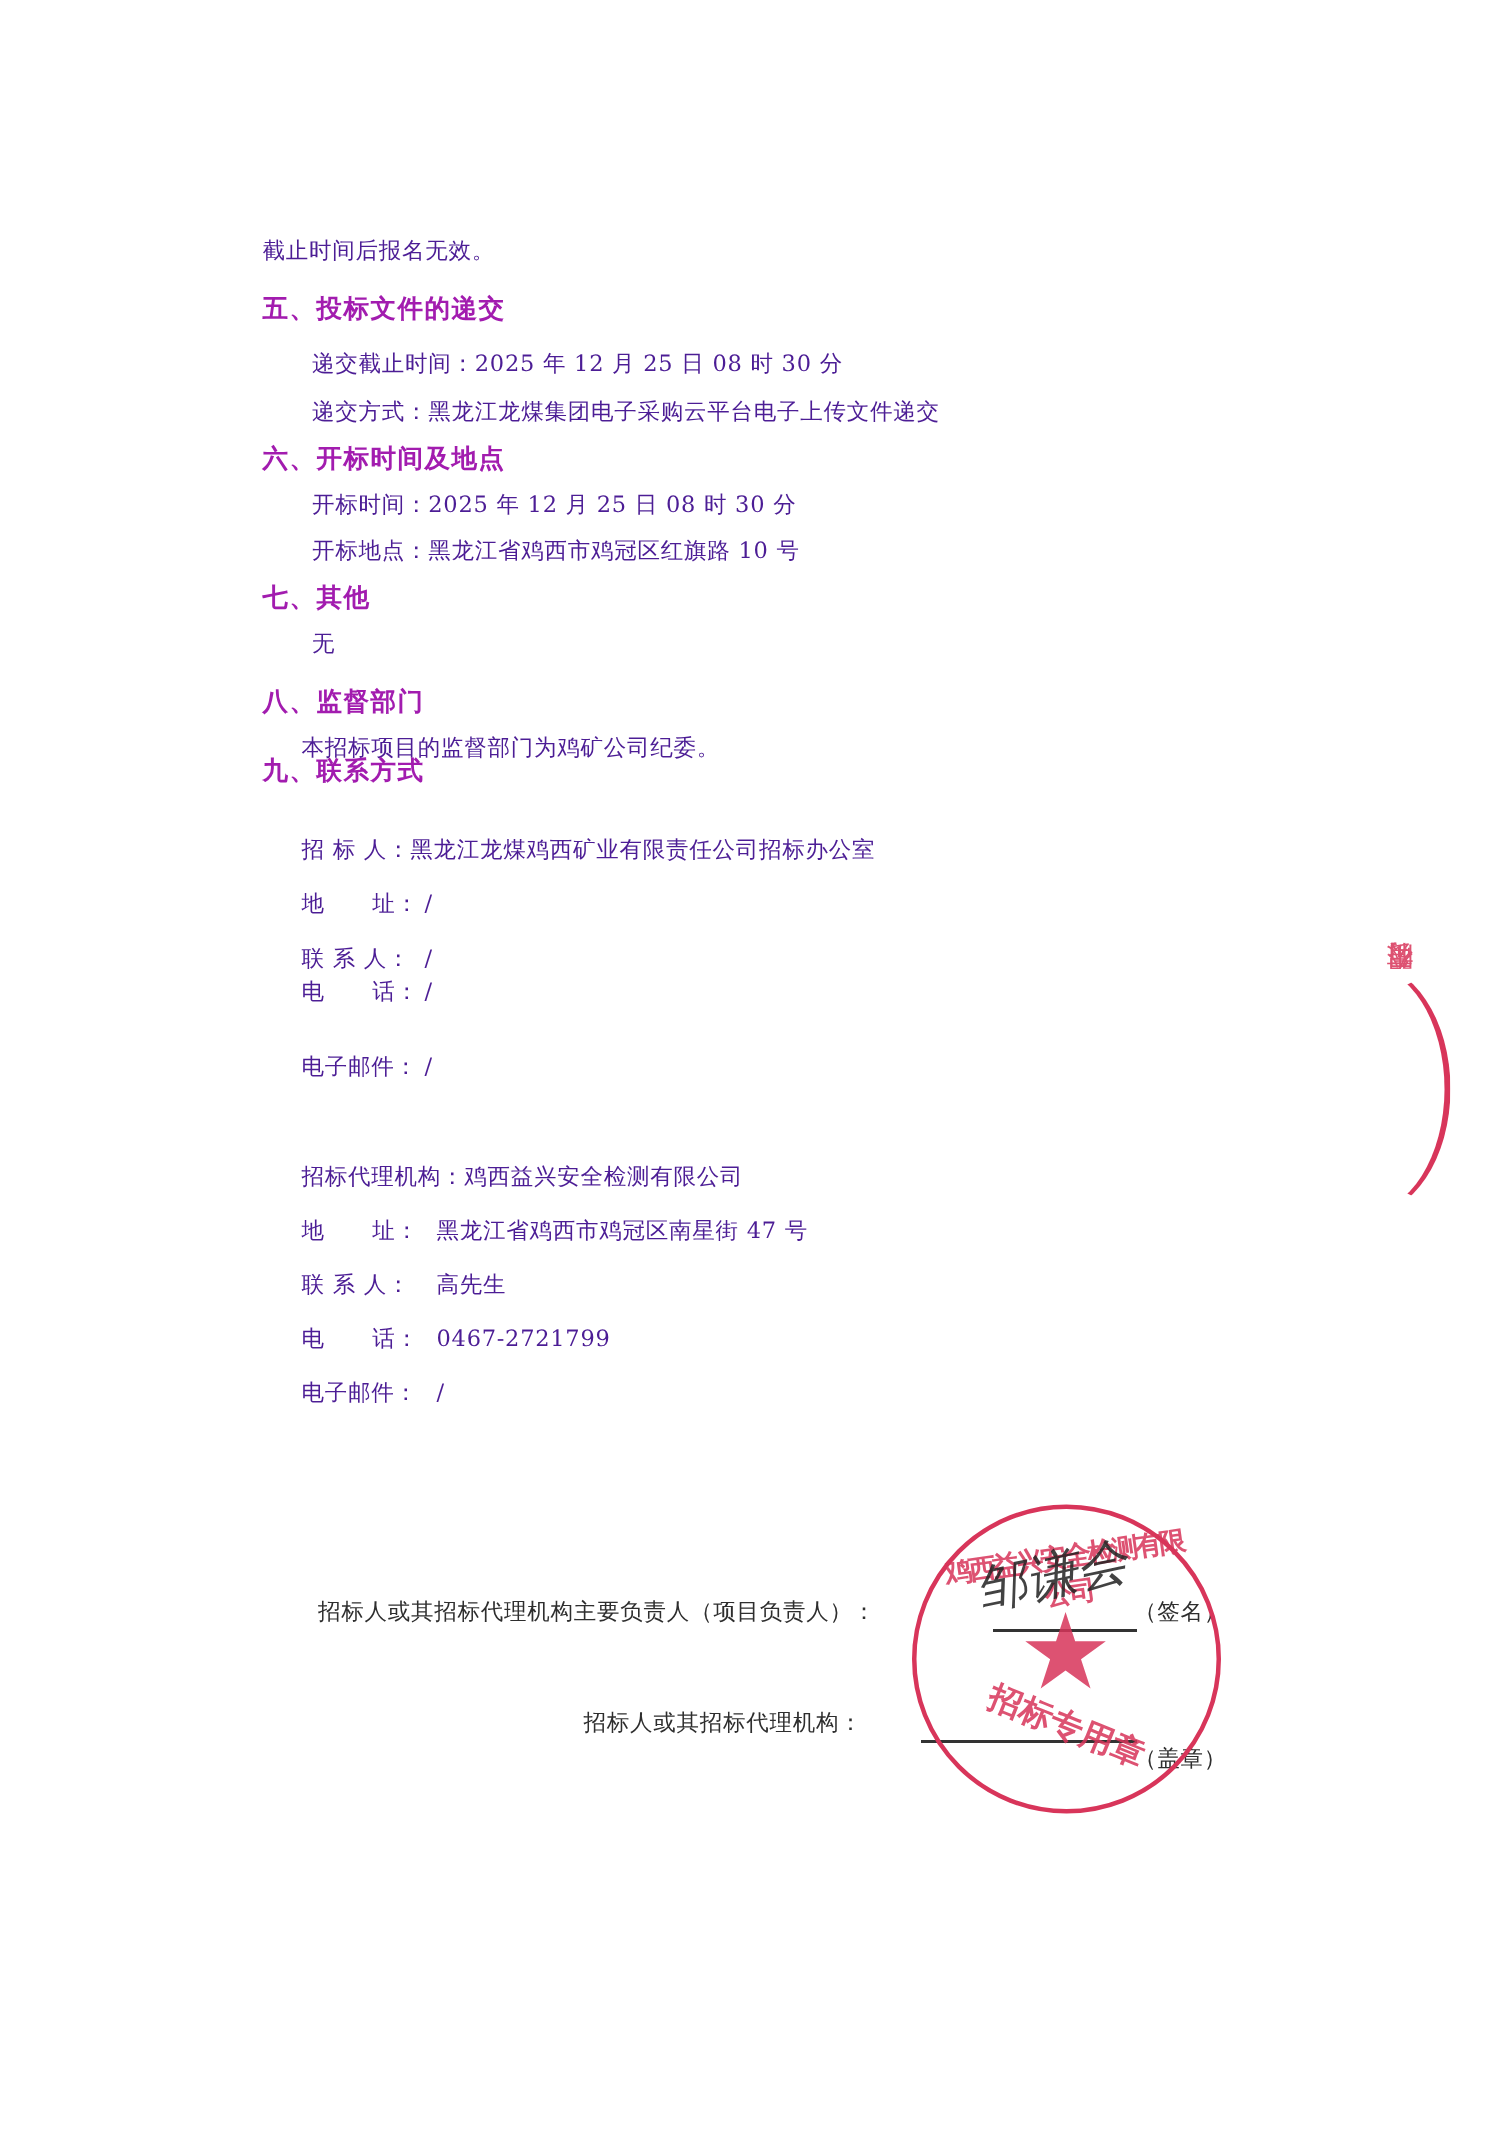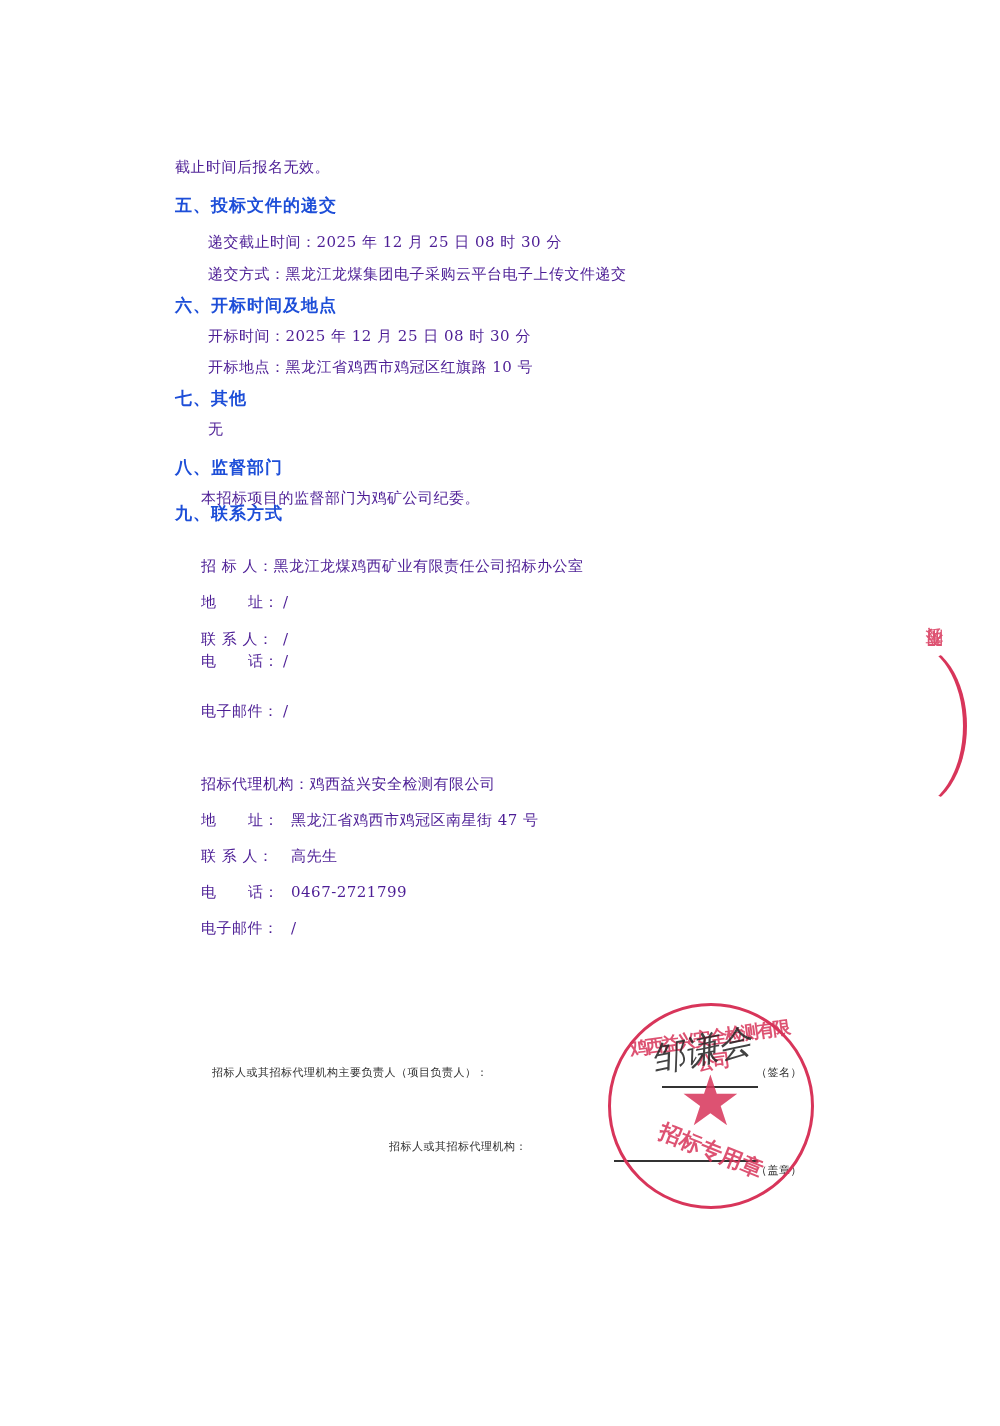--- a/index.html
+++ b/index.html
@@ -1,22 +1,22 @@
 <!DOCTYPE html>
 <html><head>
 <meta charset="utf-8">
 <style>
   html, body { margin: 0; padding: 0; background: #ffffff; }
   body { width: 1000px; height: 1426px; position: relative; overflow: hidden;
          font-family: "DejaVu Serif", "Liberation Serif", serif; color: #3a3a3a; }
   .abs { position: absolute; white-space: nowrap; }
   .body-text { font-size: 15px; color: #4c1d95; letter-spacing: 0.5px; }
-  .heading { font-size: 17px; font-weight: bold; color: #1d4ed8;
+  .heading { font-size: 17px; font-weight: bold; color: #a21caf;
              font-family: "DejaVu Sans", "Liberation Sans", sans-serif; letter-spacing: 1px; }
-  .sig-text { font-size: 11px; color: #2e2e2e; letter-spacing: 0.5px; }
+  .sig-text { font-size: 15px; color: #2e2e2e; letter-spacing: 0.5px; }
   .underline { position: absolute; height: 1.5px; background: #333; }
   .stamp { position: absolute; border-radius: 50%; border: 3px solid #d8355a; }
   .stamp-text { position: absolute; color: #d8355a; font-size: 20px; font-weight: bold;
                 font-family: "DejaVu Sans", sans-serif; opacity: 0.85; }
   .star { position: absolute; color: #d8355a; opacity: 0.85; }
   .signature { position: absolute; font-family: "DejaVu Sans", sans-serif; color: #222;
                font-size: 34px; font-style: italic; transform: rotate(-12deg); opacity: 0.85; }
 </style>
 </head>
 <body>

